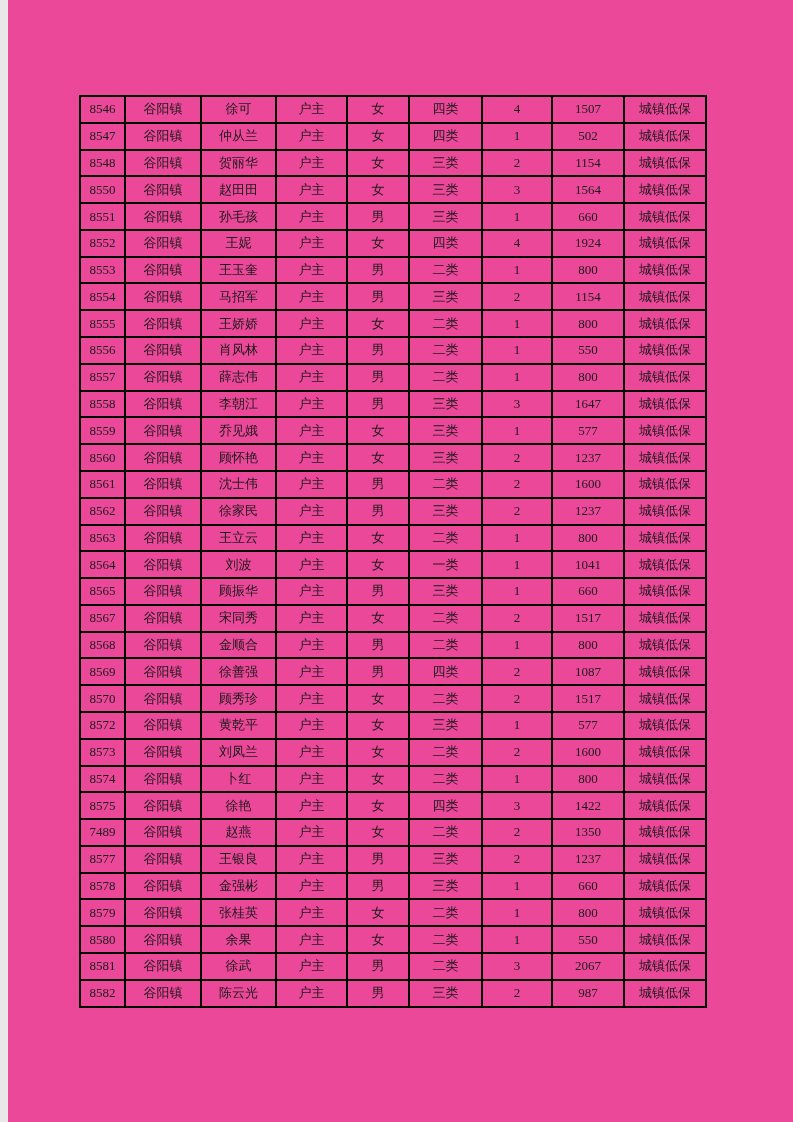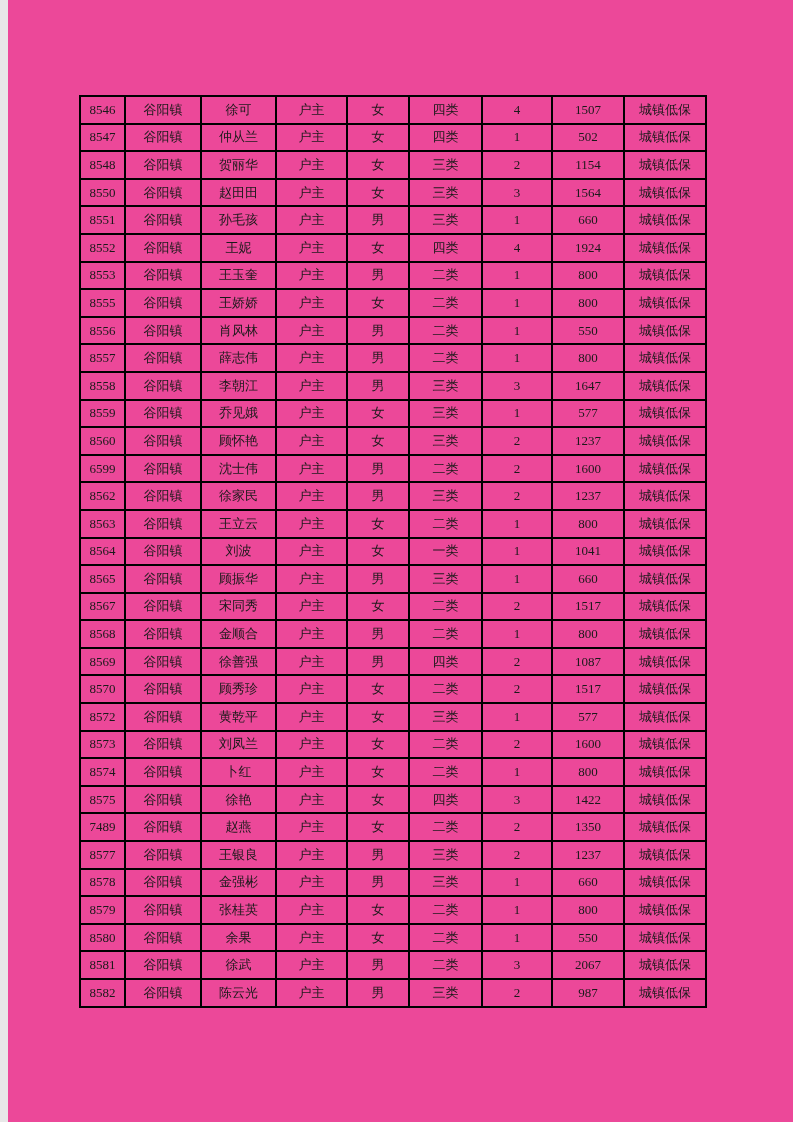--- a/index.html
+++ b/index.html
@@ -125,20 +125,31 @@
     <td>谷阳镇</td>
     <td>王玉奎</td>
     <td>户主</td>
     <td>男</td>
     <td>二类</td>
     <td>1</td>
     <td>800</td>
     <td>城镇低保</td>
   </tr>
         <tr>
+    <td>8554</td>
+    <td>谷阳镇</td>
+    <td>马招军</td>
+    <td>户主</td>
+    <td>男</td>
+    <td>三类</td>
+    <td>2</td>
+    <td>1154</td>
+    <td>城镇低保</td>
+  </tr>
+        <tr>
     <td>8555</td>
     <td>谷阳镇</td>
     <td>王娇娇</td>
     <td>户主</td>
     <td>女</td>
     <td>二类</td>
     <td>1</td>
     <td>800</td>
     <td>城镇低保</td>
   </tr>
@@ -191,21 +202,21 @@
     <td>谷阳镇</td>
     <td>顾怀艳</td>
     <td>户主</td>
     <td>女</td>
     <td>三类</td>
     <td>2</td>
     <td>1237</td>
     <td>城镇低保</td>
   </tr>
         <tr>
-    <td>6599</td>
+    <td>8561</td>
     <td>谷阳镇</td>
     <td>沈士伟</td>
     <td>户主</td>
     <td>男</td>
     <td>二类</td>
     <td>2</td>
     <td>1600</td>
     <td>城镇低保</td>
   </tr>
         <tr>

